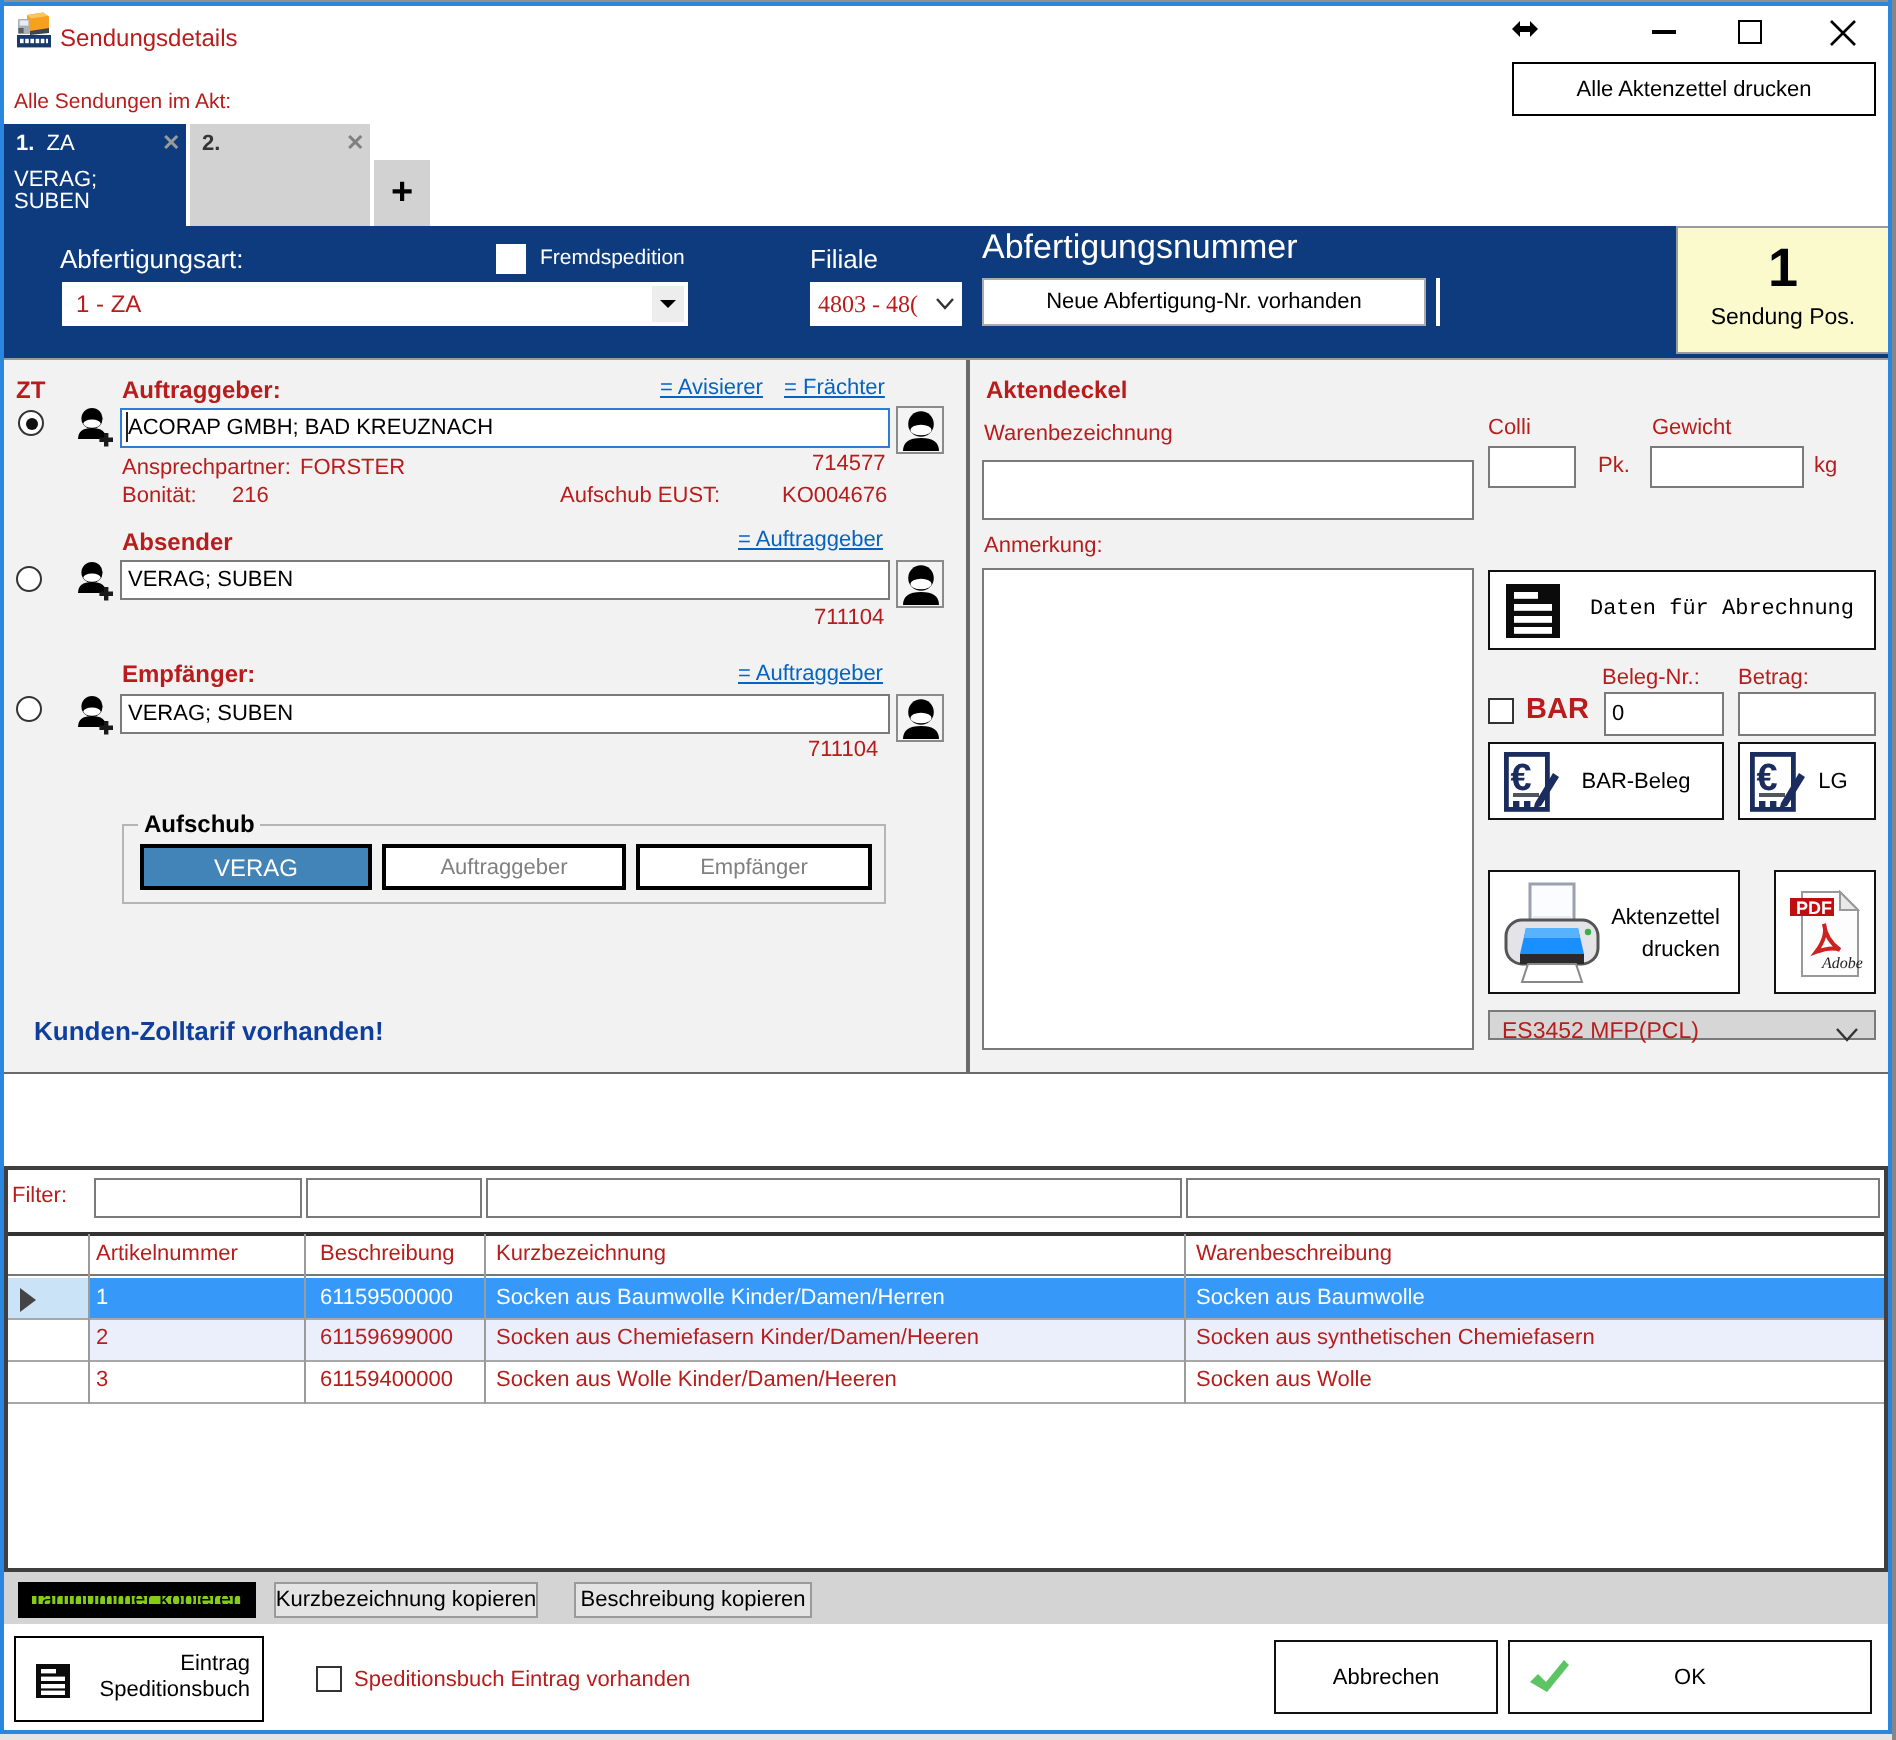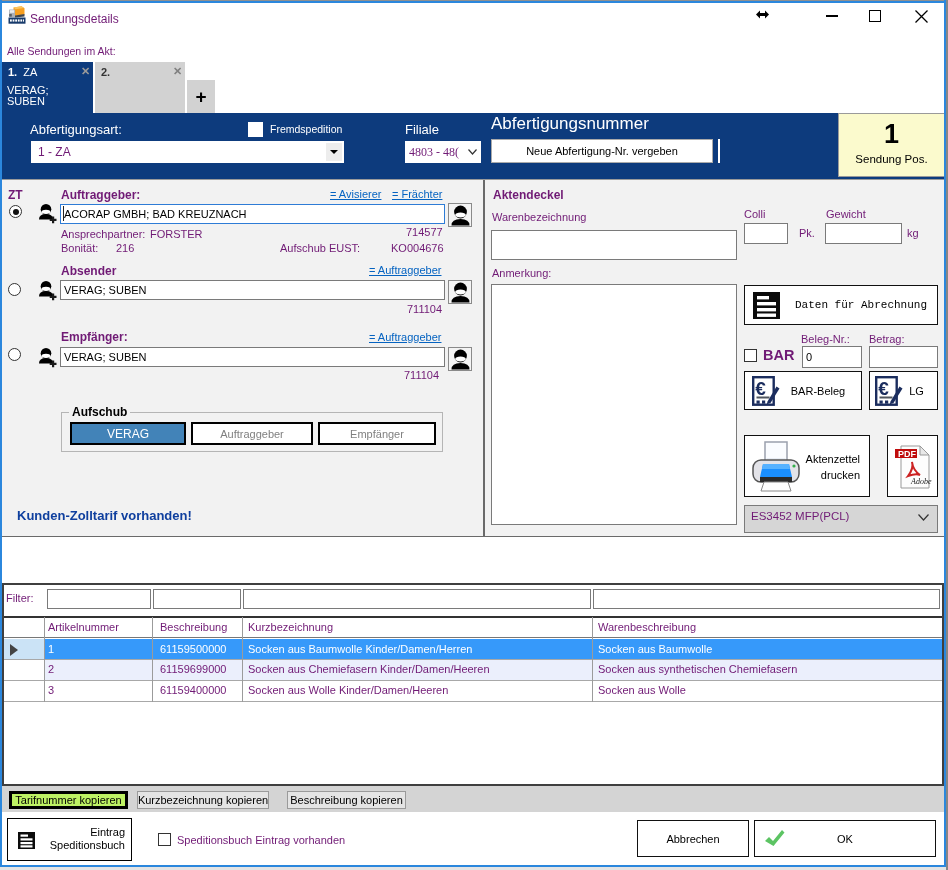--- a/index.html
+++ b/index.html
@@ -1,20 +1,20 @@
 <!DOCTYPE html>
 <html><head><meta charset="utf-8">
 <style>
 html,body{margin:0;padding:0;}
 body{width:948px;height:870px;overflow:hidden;background:#e8e8e8;
  font-family:"Liberation Sans",sans-serif;-webkit-font-smoothing:antialiased;}
 *{box-sizing:border-box;}
 #win{position:absolute;left:0;top:0;width:948px;height:870px;background:#fff;}
 .abs{position:absolute;}
-.lbl{position:absolute;font-size:11px;color:#701a75;white-space:nowrap;}
+.lbl{position:absolute;font-size:11px;color:#b91c1c;white-space:nowrap;}
 .b{font-weight:bold;}
 .w{color:#fff;}
 .link{position:absolute;font-size:11px;color:#0563c1;text-decoration:underline;white-space:nowrap;}
 .inp{position:absolute;background:#fff;border:1px solid #7a7a7a;font-size:11px;
  font-family:"Liberation Sans",sans-serif;padding:0 3px;color:#000;}
 .btn{position:absolute;background:#fff;border:1px solid #000;display:flex;
  align-items:center;justify-content:center;font-size:11px;color:#000;text-align:center;}
 .navy{background:#0d3b7d;}
 svg{display:block;}
 .pbtn{width:24px;height:24px;background:#f4f4f4;border:1px solid #8a8a8a;
@@ -50,20 +50,21 @@
  </svg>
  <div class="lbl" style="left:30px;top:12px;font-size:12px;">Sendungsdetails</div>
  <svg class="abs" style="left:756px;top:9px;" width="13" height="11" viewBox="0 0 13 11">
    <path d="M0 5.5 L4 1.5 L4 4 L9 4 L9 1.5 L13 5.5 L9 9.5 L9 7 L4 7 L4 9.5 Z" fill="#000"></path>
  </svg>
  <div class="abs" style="left:826px;top:15px;width:12px;height:1.5px;background:#000"></div>
  <div class="abs" style="left:869px;top:10px;width:12px;height:12px;border:1px solid #000"></div>
  <svg class="abs" style="left:915px;top:10px;" width="13" height="13" viewBox="0 0 13 13">
    <path d="M0.5 0.5 L12.5 12.5 M12.5 0.5 L0.5 12.5" stroke="#000" stroke-width="1.3"></path>
  </svg>
+ <div class="btn" style="left:756px;top:31px;width:182px;height:27px;">Alle Aktenzettel drucken</div>
  <div class="lbl" style="left:7px;top:45px;font-size:10.5px;">Alle Sendungen im Akt:</div>
 
  <div class="abs navy" style="left:2px;top:62px;width:91px;height:51px;color:#fff;">
    <div class="lbl w" style="left:6px;top:4px;"><span class="b">1.</span>&nbsp; ZA</div>
    <div class="lbl" style="left:79px;top:3px;color:#9a9a9a;font-weight:bold;">✕</div>
    <div class="lbl w" style="left:5px;top:22px;font-size:11px;">VERAG;</div>
    <div class="lbl w" style="left:5px;top:33px;font-size:11px;">SUBEN</div>
  </div>
  <div class="abs" style="left:95px;top:62px;width:90px;height:51px;background:#d2d2d2;">
    <div class="lbl" style="left:6px;top:4px;font-weight:bold;color:#333;">2.</div>
@@ -84,21 +85,21 @@
    </div>
  </div>
  <div class="lbl w" style="left:405px;top:122px;font-size:13px;">Filiale</div>
  <div class="abs" style="left:405px;top:141px;width:76px;height:22px;background:#fff;font-family:Liberation Serif, serif;">
    <div class="lbl" style="left:4px;top:4px;font-size:12px;">4803 - 48(</div>
    <svg class="abs" style="right:4px;top:8px;" width="9" height="6" viewBox="0 0 9 6">
         <path d="M0.5 0.5 L4.5 5 L8.5 0.5" fill="none" stroke="#333" stroke-width="1.2"></path>
       </svg>
  </div>
  <div class="lbl w" style="left:491px;top:114px;font-size:17px;">Abfertigungsnummer</div>
- <div class="btn" style="left:491px;top:139px;width:222px;height:24px;border:1px solid #aaa;">Neue Abfertigung-Nr. vergeben</div>
+ <div class="btn" style="left:491px;top:139px;width:222px;height:24px;border:1px solid #aaa;">Neue Abfertigung-Nr. vorhanden</div>
  <div class="abs" style="left:718px;top:139px;width:2px;height:24px;background:#fff;"></div>
  <div class="abs" style="left:838px;top:113px;width:106px;height:64px;background:#fbfacd;border:1px solid #9a9a9a;border-right:none;">
    <div style="text-align:center;font-size:27px;font-weight:bold;margin-top:7px;line-height:26px;">1</div>
    <div style="text-align:center;font-size:11.5px;margin-top:6px;">Sendung Pos.</div>
  </div>
 
  <div class="abs" style="left:0;top:180px;width:944px;height:357px;background:#f2f2f2;border-bottom:1px solid #6a6a6a;"></div>
  <div class="abs" style="left:483px;top:180px;width:2px;height:356px;background:#6a6a6a;"></div>
 
  <div class="lbl b" style="left:8px;top:188px;font-size:12px;">ZT</div>
@@ -254,21 +255,21 @@
    <svg width="38" height="46" viewBox="0 0 38 46" style="position:absolute;left:6px;top:8px;">
      <path d="M7 2 L26 2 L35 11 L35 44 L7 44 Z" fill="#fdfdfd" stroke="#999" stroke-width="1"></path>
      <path d="M26 2 L26 11 L35 11 Z" fill="#e8e8e8" stroke="#999" stroke-width="1"></path>
      <rect x="1" y="5" width="22" height="9" fill="#c00d0d"></rect>
      <text x="4" y="13" font-family="Liberation Sans,sans-serif" font-size="9" font-weight="bold" fill="#fff">PDF</text>
      <path d="M18 18 q2 6 -4 14 q8 -3 12 -1 q-7 -5 -8 -13 z" fill="none" stroke="#c22" stroke-width="2"></path>
      <text x="17" y="40" font-family="Liberation Serif,serif" font-size="8" font-style="italic" fill="#222">Adobe</text>
    </svg>
  </div>
 
- <div class="abs" style="left:744px;top:505px;width:194px;height:28px;background:#d6d6d6;border:1px solid #7a7a7a;">
+ <div class="abs" style="left:744px;top:505px;width:194px;height:15px;background:#d6d6d6;border:1px solid #7a7a7a;">
    <div class="lbl" style="left:6px;top:4px;font-size:11.5px;">ES3452 MFP(PCL)</div>
    <svg class="abs" style="right:8px;top:8px;" width="11" height="7" viewBox="0 0 11 7">
         <path d="M0.5 0.5 L5.5 6 L10.5 0.5" fill="none" stroke="#333" stroke-width="1.2"></path>
       </svg>
  </div>
 
  <div class="abs" style="left:2px;top:583px;width:942px;height:203px;border:2px solid #3f3f3f;background:#fff;"></div>
  <div class="lbl" style="left:6px;top:592px;">Filter:</div>
  <div class="inp" style="left:47px;top:589px;width:104px;height:20px;"></div>
  <div class="inp" style="left:153px;top:589px;width:88px;height:20px;"></div>
@@ -307,21 +308,21 @@
   <div class="lbl" style="left:554px;top:3px;">Socken aus Wolle</div>
  </div>
  <div class="abs" style="left:4px;top:701px;width:938px;height:1px;background:#a8a8a8;"></div>
 
  <div class="abs" style="left:44px;top:617px;width:1px;height:85px;background:#9b9b9b;"></div>
  <div class="abs" style="left:152px;top:617px;width:1px;height:85px;background:#9b9b9b;"></div>
  <div class="abs" style="left:242px;top:617px;width:1px;height:85px;background:#9b9b9b;"></div>
  <div class="abs" style="left:592px;top:617px;width:1px;height:85px;background:#9b9b9b;"></div>
 
  <div class="abs" style="left:0;top:786px;width:944px;height:26px;background:#d4d4d4;"></div>
- <div class="btn" style="left:9px;top:791px;width:119px;height:18px;background:#bef264;border:3px solid #000000;font-size:11px;white-space:nowrap;">Tarifnummer kopieren</div>
+ <div class="btn" style="left:9px;top:791px;width:119px;height:18px;background:#84cc16;border:7px solid #000000;font-size:11px;white-space:nowrap;">Tarifnummer kopieren</div>
  <div class="btn" style="left:137px;top:791px;width:132px;height:18px;background:#e4e4e4;border:1px solid #9a9a9a;font-size:11px;white-space:nowrap;">Kurzbezeichnung kopieren</div>
  <div class="btn" style="left:287px;top:791px;width:119px;height:18px;background:#e4e4e4;border:1px solid #9a9a9a;font-size:11px;white-space:nowrap;">Beschreibung kopieren</div>
 
  <div class="btn" style="left:7px;top:818px;width:125px;height:43px;border:1.2px solid #000;">
    <svg width="17" height="17" viewBox="0 0 17 17" style="position:absolute;left:10px;top:13px;">
      <rect width="17" height="17" fill="#0b0b0b"></rect>
      <rect x="2.5" y="2.5" width="7.5" height="2.2" fill="#fff"></rect>
      <rect x="2.5" y="6.3" width="12" height="2.2" fill="#fff"></rect>
      <rect x="2.5" y="10" width="12" height="2.2" fill="#fff"></rect>
      <rect x="2.5" y="13.3" width="12" height="2.2" fill="#fff"></rect>

